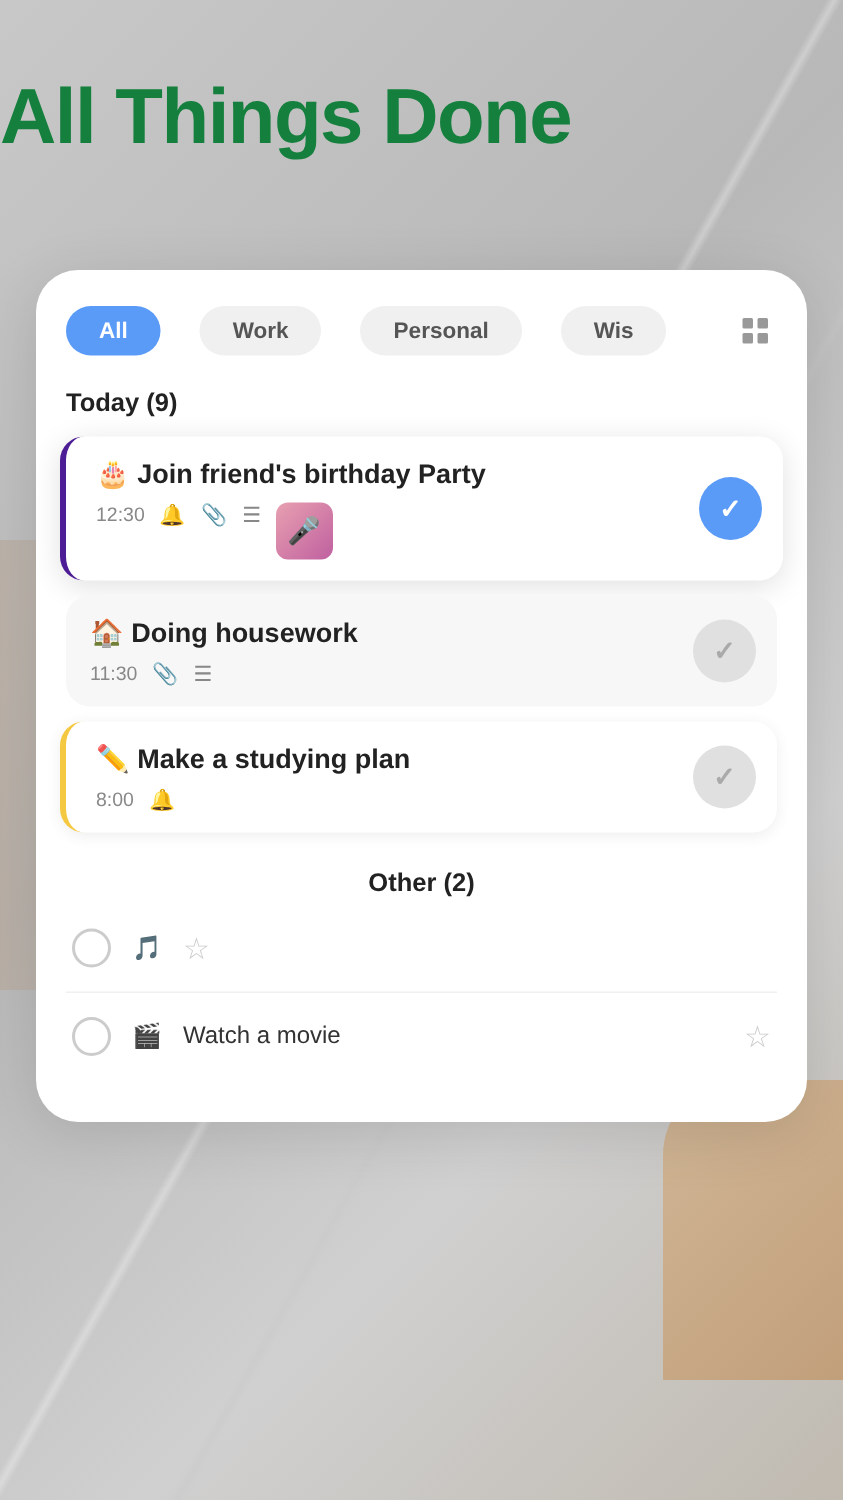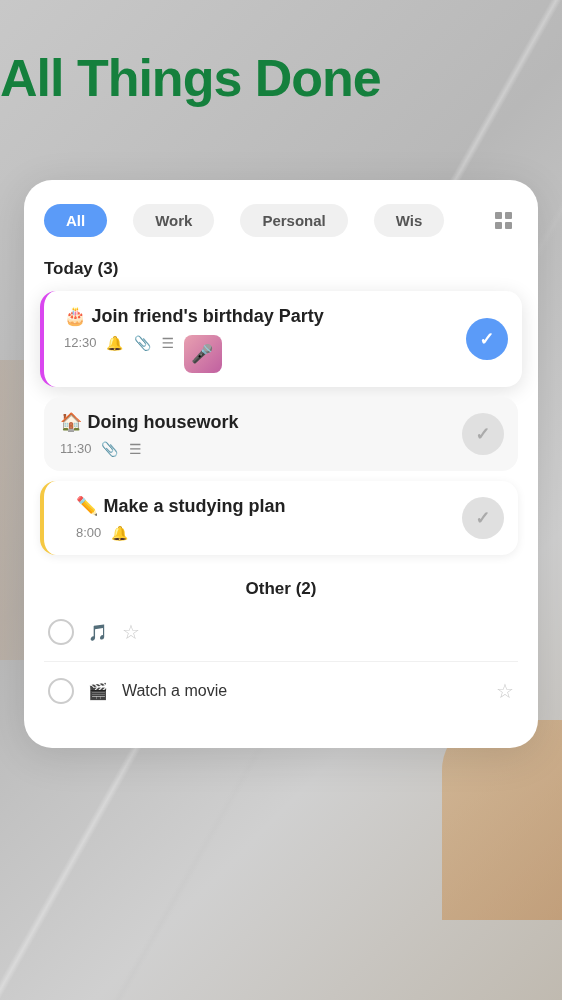--- a/index.html
+++ b/index.html
@@ -123,21 +123,21 @@
       margin-left: -4px;
       margin-right: -4px;
       padding-left: 20px;
     }
 
     .task-item.yellow-accent {
       background: #fff;
       box-shadow: 0 2px 10px rgba(0,0,0,0.07);
       border-left: 4px solid #f5c842;
       margin-left: -4px;
-      padding-left: 32px;
+      padding-left: 20px;
     }
 
     .task-title {
       font-size: 18px;
       font-weight: 600;
       color: #222;
       margin-bottom: 8px;
     }
 
     .task-meta {
@@ -239,21 +239,21 @@
       cursor: pointer;
     }
 
     
     .icon-bell::before { content: '🔔'; font-size: 14px; }
     .icon-clip::before { content: '📎'; font-size: 14px; }
     .icon-list::before { content: '☰'; font-size: 14px; }
 
     
     .task-item.highlighted {
-      border-left: 4px solid #d946ef;
+      border-left: 4px solid #4c1d95;
     }
 
     
     .bg-hand {
       position: absolute;
       left: 0;
       top: 360px;
       width: 80px;
       height: 300px;
       background: linear-gradient(90deg, #b8a898 0%, transparent 100%);
@@ -289,21 +289,21 @@
     <button class="tab">Personal</button>
     <button class="tab">Wis</button>
     <div class="tab-grid-icon">
       <span></span>
       <span></span>
       <span></span>
       <span></span>
     </div>
   </div>
 
-  <div class="section-header">Today (3)</div>
+  <div class="section-header">Today (9)</div>
 
   <div class="task-list">
 
     <div class="task-item highlighted">
       <div class="task-title">
         <span>🎂</span>
         <span>Join friend's birthday Party</span>
       </div>
       <div class="task-meta">
         <span class="task-time">12:30</span>

